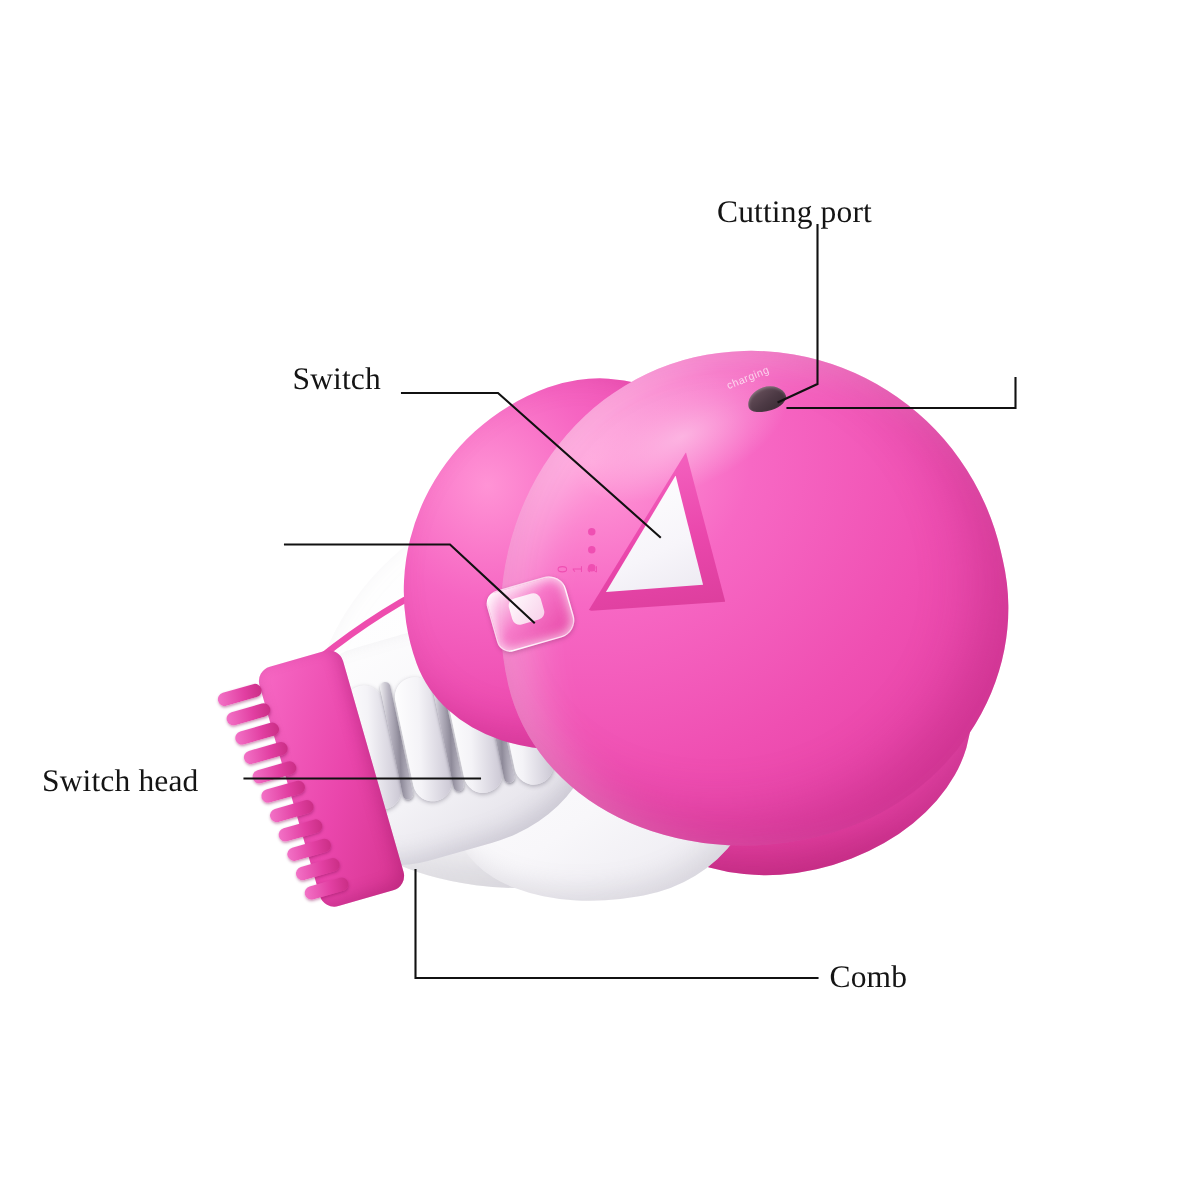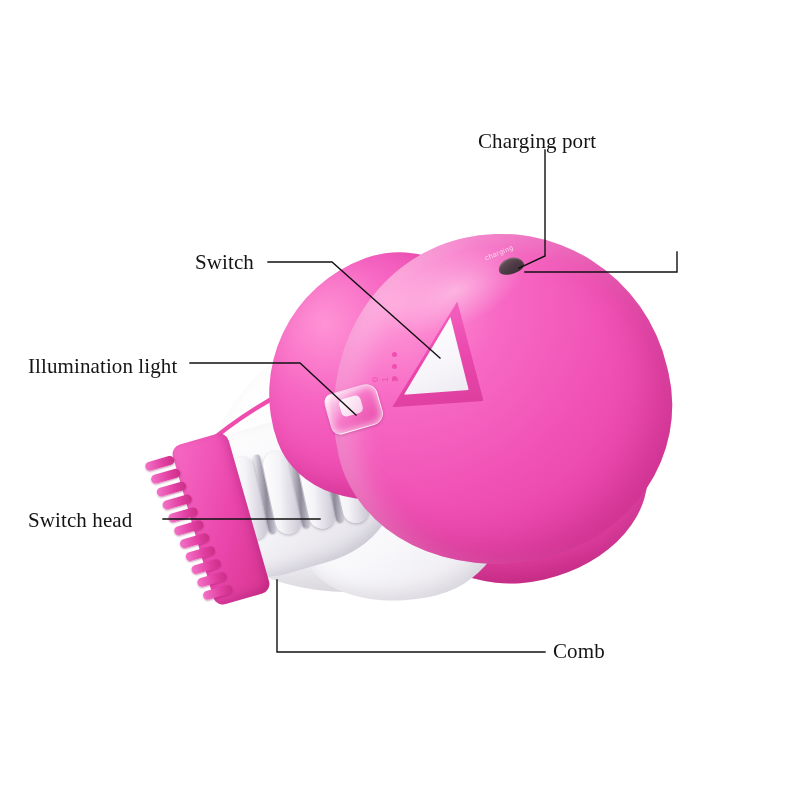--- a/index.html
+++ b/index.html
@@ -246,24 +246,23 @@
       <path d="M268,262 L332,262 L440,358"></path>
 
       <path d="M190,363 L300,363 L356,415"></path>
 
       <path d="M163,519 L320,519"></path>
 
       <path d="M277,580 L277,652 L545,652"></path>
     </g>
   </svg>
 
-  <div class="label" style="left:478px;top:131px;">Charging port</div>
-
-
-  <div class="label" style="left:195px;top:252px;">Switch</div>
-
-  <div class="label" style="left:28px;top:356px;">Illumination light</div>
+  <div class="label" style="left:478px;top:131px;">Cutting port</div>
+
+
+  <div class="label" style="left:195px;top:242px;">Switch</div>
+
 
   <div class="label" style="left:28px;top:510px;">Switch head</div>
 
   <div class="label" style="left:553px;top:641px;text-align:right;">Comb</div>
 
 </div>
 
 </body></html>

